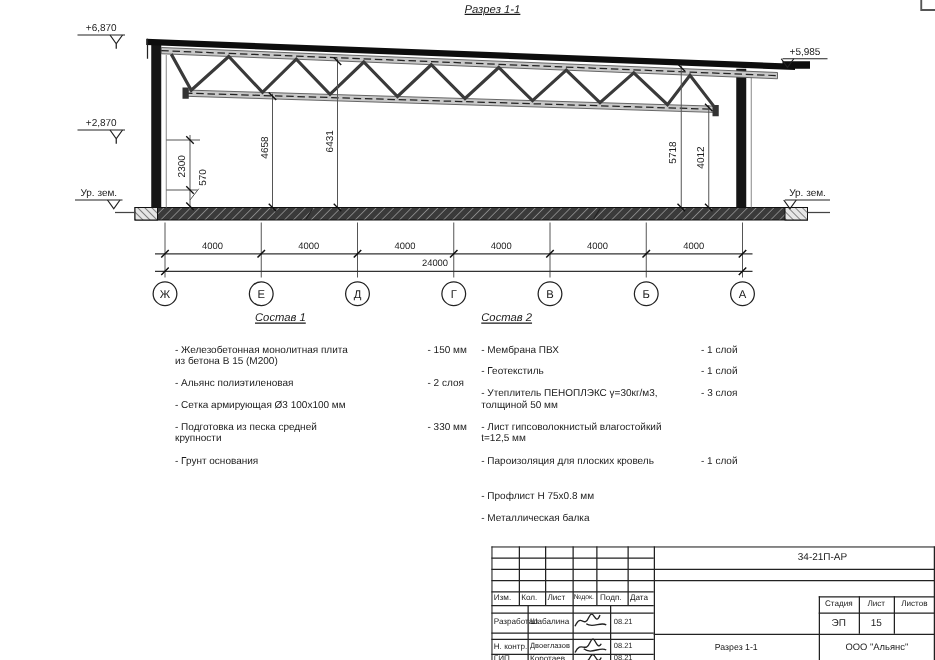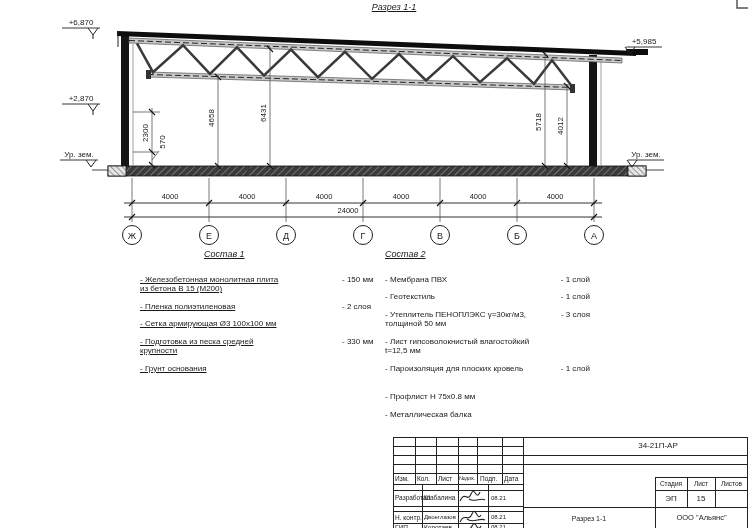--- a/index.html
+++ b/index.html
@@ -8,21 +8,21 @@
   .abs{position:absolute;}
   
   .dwg-title{left:334px;top:2px;width:120px;text-align:center;font-size:9px;
              font-style:italic;text-decoration:underline;}
   
   .comp{font-size:8px;line-height:9.5px;}
   .comp-hdr{font-style:italic;text-decoration:underline;font-size:9px;margin-bottom:15px;}
   .comp1-hdr{margin-left:64px;}
   .comp-item{display:flex;margin-bottom:8px;}
   .comp-name{white-space:pre-line;}
-  .c1 .comp-name{width:172px;text-decoration:underline;}
+  .c1 .comp-name{width:172px;}
   .c2 .comp-name{width:155px;}
   .comp-val{white-space:nowrap;margin-left:30px;}
   .mt{margin-top:19px;}
   
   .tb{left:393px;top:437px;width:355px;height:91px;overflow:hidden;font-size:6.5px;}
   .tb .hline{position:absolute;height:1px;background:#222;}
   .tb .vline{position:absolute;width:1px;background:#222;}
   .tb .lbl{position:absolute;white-space:nowrap;}
   .tb .ctr{text-align:center;}
   svg text{font-family:"Liberation Sans",sans-serif;fill:#1a1a1a;}
@@ -183,21 +183,21 @@
   </svg>
 
   <div class="abs comp c1" style="left:140px;top:250px;width:235px;">
     <div class="comp-hdr comp1-hdr">Состав 1</div>
     <div class="comp-item">
       <div class="comp-name">- Железобетонная  монолитная плита
   из бетона В 15 (М200)</div>
       <div class="comp-val">- 150 мм</div>
     </div>
     <div class="comp-item">
-      <div class="comp-name">- Пленка полиэтиленовая</div>
+      <div class="comp-name">- Альянс полиэтиленовая</div>
       <div class="comp-val">-  2 слоя</div>
     </div>
     <div class="comp-item">
       <div class="comp-name">- Сетка армирующая Ø3 100х100 мм</div>
       <div class="comp-val"></div>
     </div>
     <div class="comp-item">
       <div class="comp-name">- Подготовка из песка средней
   крупности</div>
       <div class="comp-val">- 330 мм</div>

